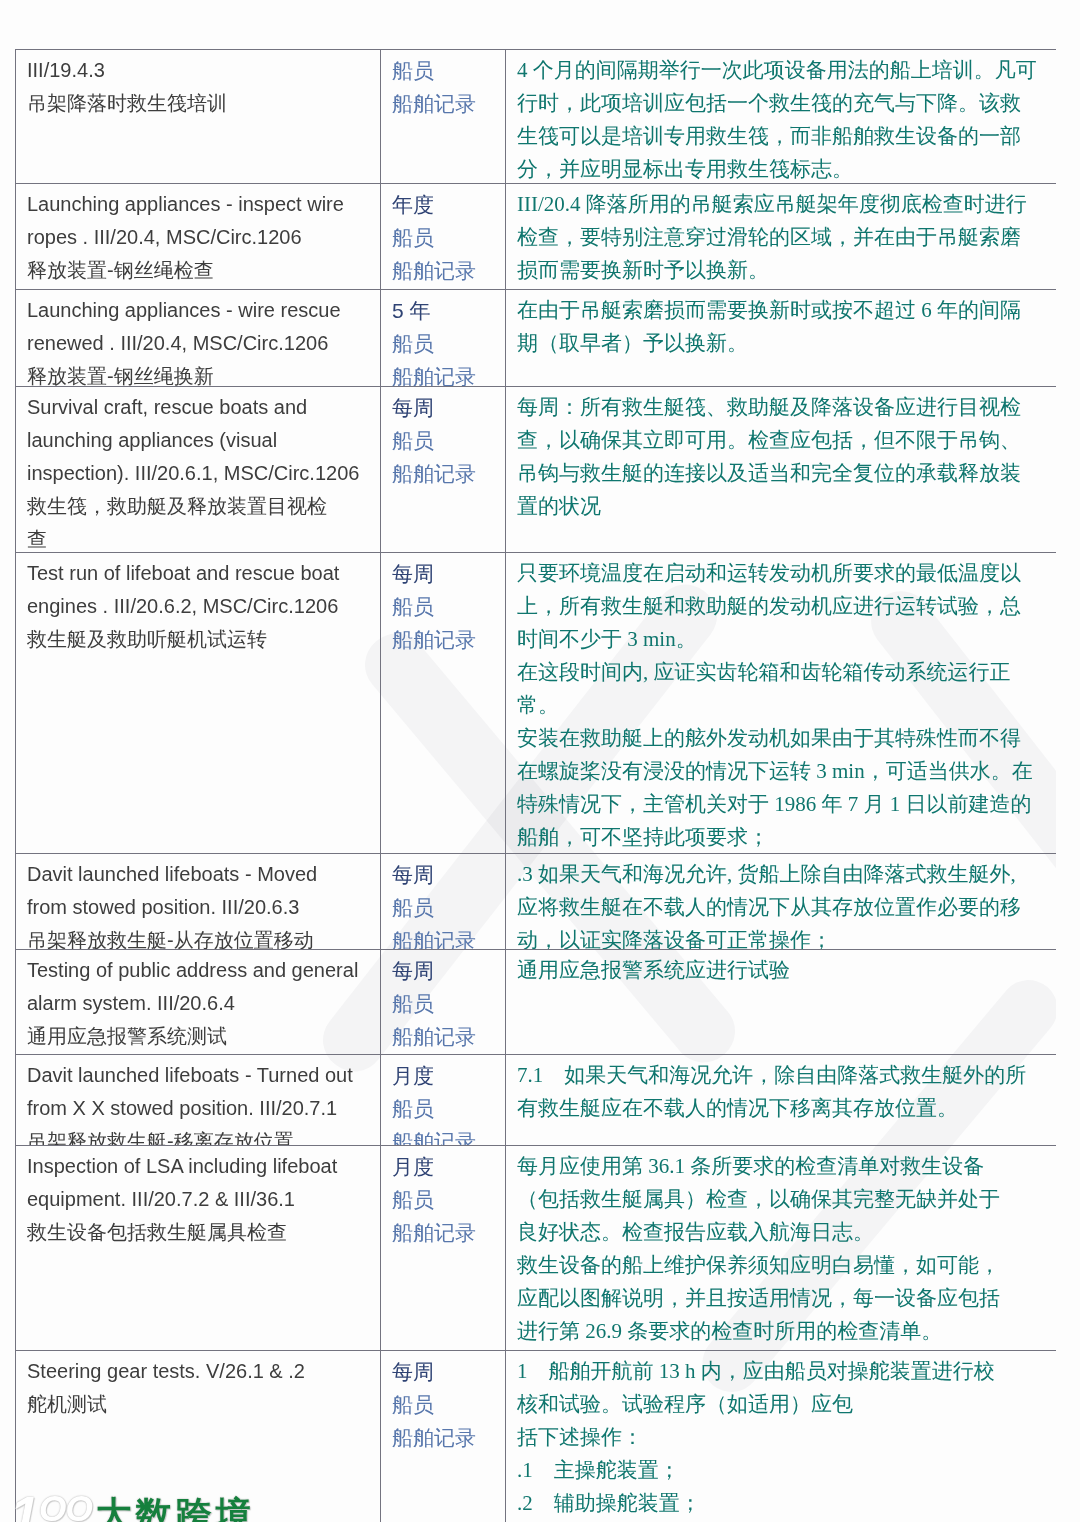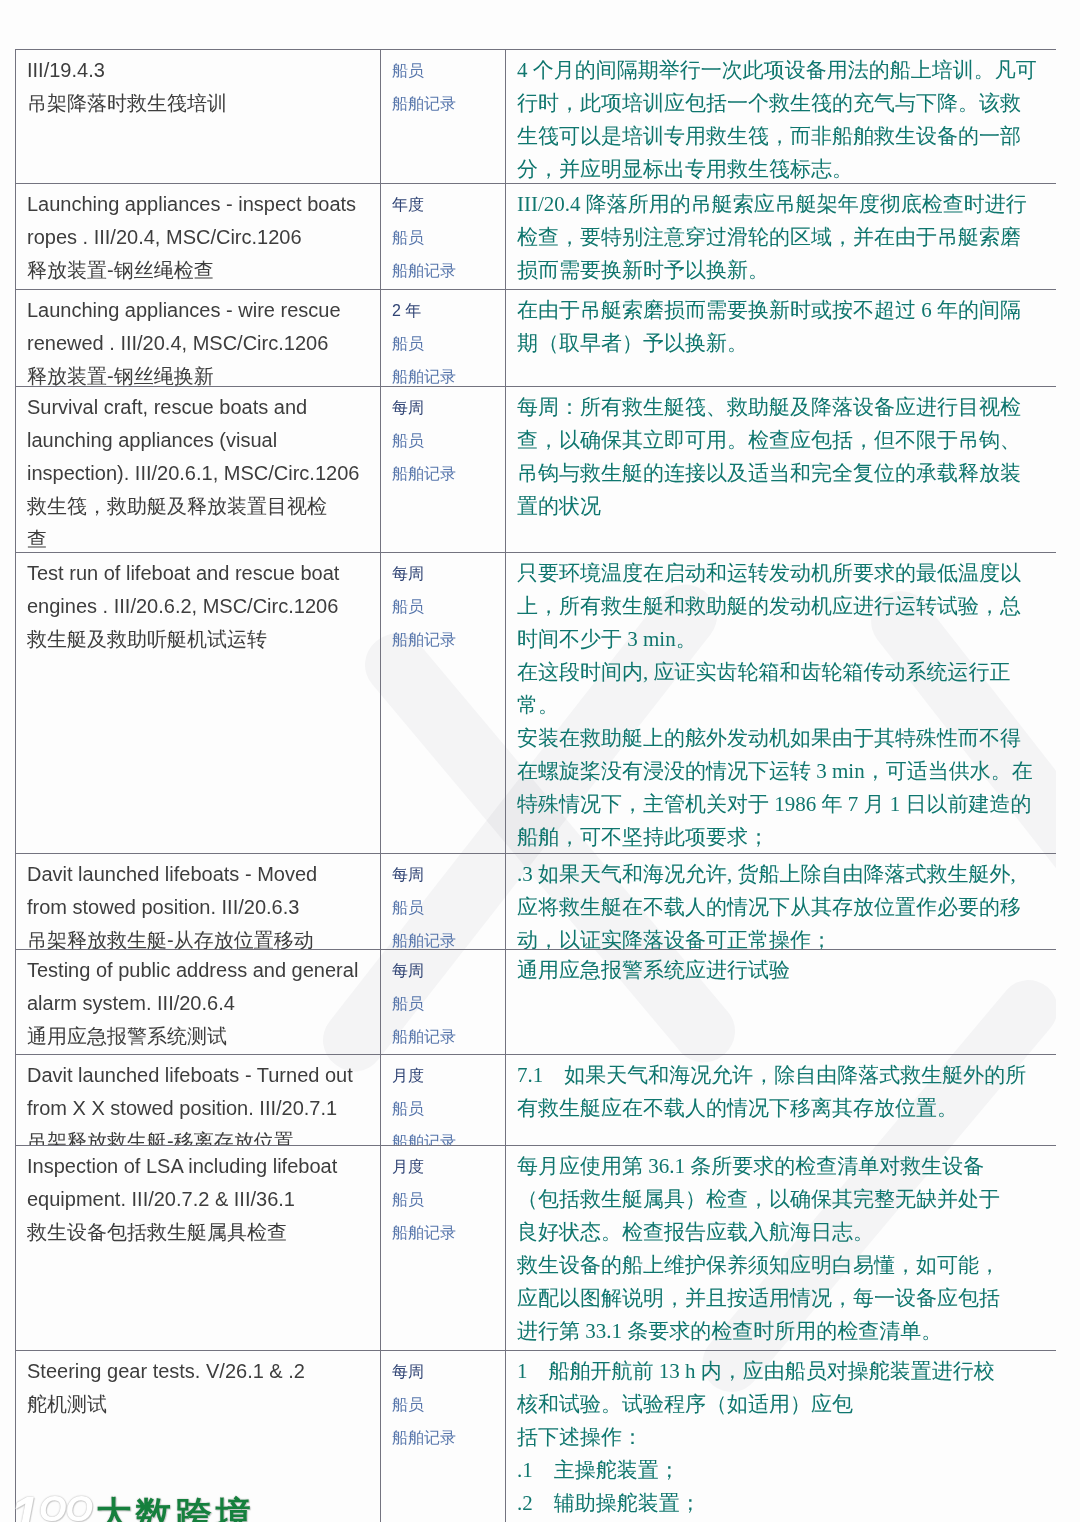--- a/index.html
+++ b/index.html
@@ -40,21 +40,21 @@
     white-space:pre-line;
     overflow:hidden;
   }
   .item-cell{
     padding:4px 11px 0 11px;
     font-size:20px;line-height:33px;
     color:#3d3d3d;
   }
   .freq-cell{
     padding:4px 11px 0 11px;
-    font-size:16px;line-height:33px;
+    font-size:21px;line-height:33px;
   }
   .freq-label{display:block;font-weight:400;color:#2f4374;white-space:pre-line;}
   .freq-label:empty{display:none;}
   .personnel{display:block;color:#5877ac;white-space:pre-line;}
   .details-cell{
     padding:4px 11px 0 11px;
     font-size:21px;line-height:33px;
     color:#0f766e;
     font-family:"Liberation Serif","DejaVu Serif",serif;
   }
@@ -95,35 +95,35 @@
 吊架降落时救生筏培训</div>
       <div class="cell freq-cell"><span class="personnel">船员
 船舶记录</span></div>
       <div class="cell details-cell">4 个月的间隔期举行一次此项设备用法的船上培训。凡可
 行时，此项培训应包括一个救生筏的充气与下降。该救
 生筏可以是培训专用救生筏，而非船舶救生设备的一部
 分，并应明显标出专用救生筏标志。</div>
     </div>
 
     <div class="row">
-      <div class="cell item-cell">Launching appliances - inspect boats
+      <div class="cell item-cell">Launching appliances - inspect wire
 ropes . III/20.4, MSC/Circ.1206
 释放装置-钢丝绳检查</div>
       <div class="cell freq-cell"><span class="freq-label">年度</span><span class="personnel">船员
 船舶记录</span></div>
       <div class="cell details-cell">III/20.4 降落所用的吊艇索应吊艇架年度彻底检查时进行
 检查，要特别注意穿过滑轮的区域，并在由于吊艇索磨
 损而需要换新时予以换新。</div>
     </div>
 
     <div class="row">
       <div class="cell item-cell">Launching appliances - wire rescue
 renewed . III/20.4, MSC/Circ.1206
 释放装置-钢丝绳换新</div>
-      <div class="cell freq-cell"><span class="freq-label">2 年</span><span class="personnel">船员
+      <div class="cell freq-cell"><span class="freq-label">5 年</span><span class="personnel">船员
 船舶记录</span></div>
       <div class="cell details-cell">在由于吊艇索磨损而需要换新时或按不超过 6 年的间隔
 期（取早者）予以换新。</div>
     </div>
 
     <div class="row">
       <div class="cell item-cell">Survival craft, rescue boats and
 launching appliances (visual
 inspection). III/20.6.1, MSC/Circ.1206
 救生筏，救助艇及释放装置目视检
@@ -187,21 +187,21 @@
       <div class="cell item-cell">Inspection of LSA including lifeboat
 equipment. III/20.7.2 &amp; III/36.1
 救生设备包括救生艇属具检查</div>
       <div class="cell freq-cell"><span class="freq-label">月度</span><span class="personnel">船员
 船舶记录</span></div>
       <div class="cell details-cell">每月应使用第 36.1 条所要求的检查清单对救生设备
 （包括救生艇属具）检查，以确保其完整无缺并处于
 良好状态。检查报告应载入航海日志。
 救生设备的船上维护保养须知应明白易懂，如可能，
 应配以图解说明，并且按适用情况，每一设备应包括
-进行第 33.1 条要求的检查时所用的检查清单。</div>
+进行第 26.9 条要求的检查时所用的检查清单。</div>
     </div>
 
     <div class="row">
       <div class="cell item-cell">Steering gear tests. V/26.1 &amp; .2
 舵机测试</div>
       <div class="cell freq-cell"><span class="freq-label">每周</span><span class="personnel">船员
 船舶记录</span></div>
       <div class="cell details-cell">1　船舶开航前 13 h 内，应由船员对操舵装置进行校
 核和试验。试验程序（如适用）应包
 括下述操作：

